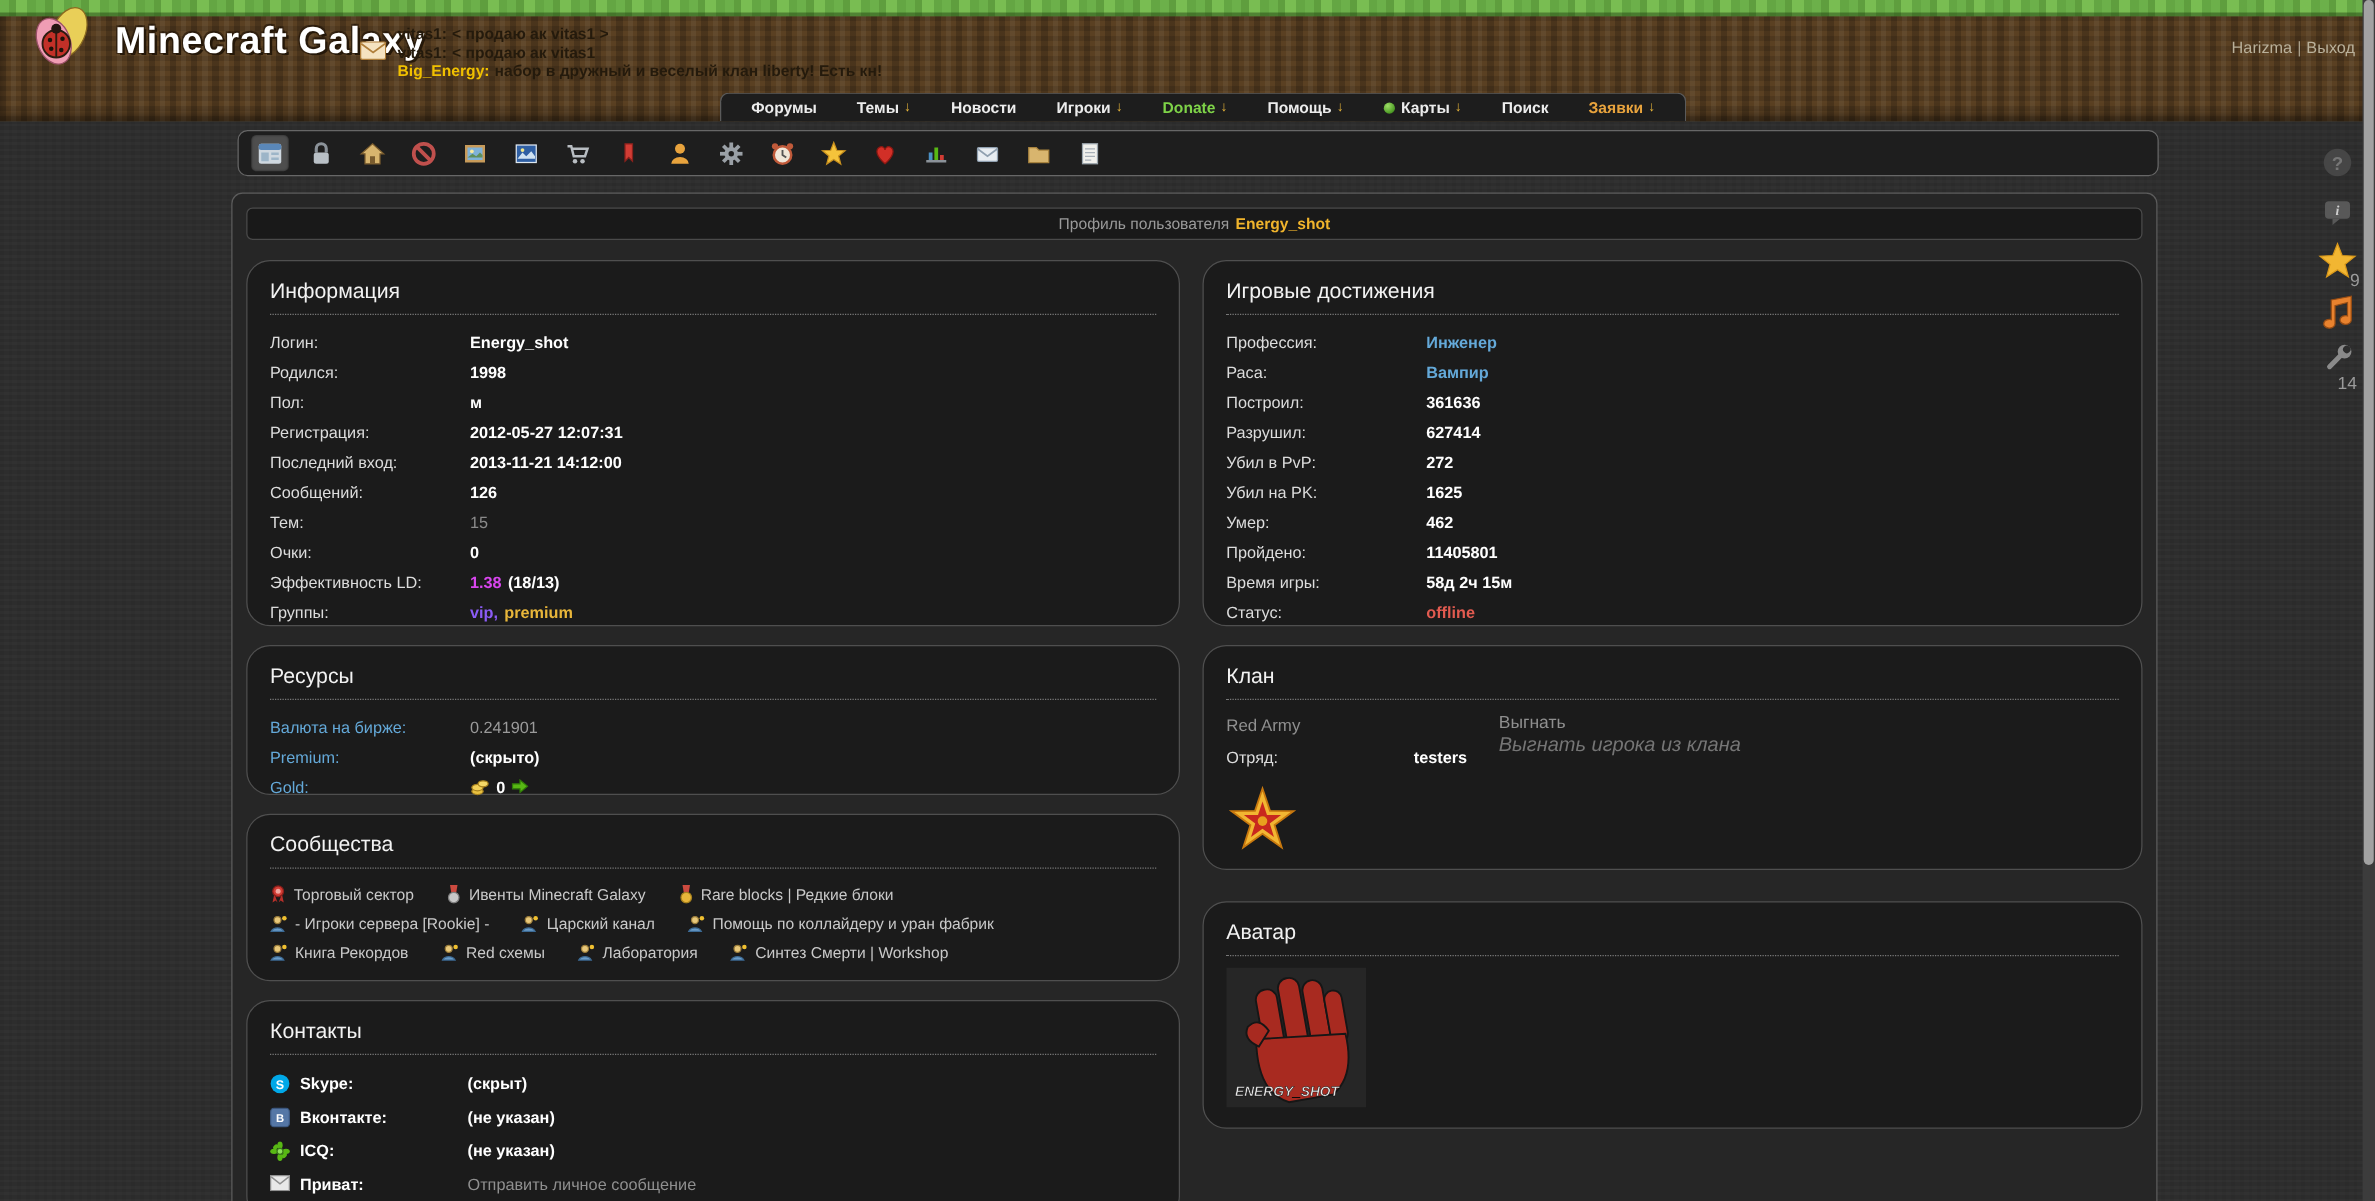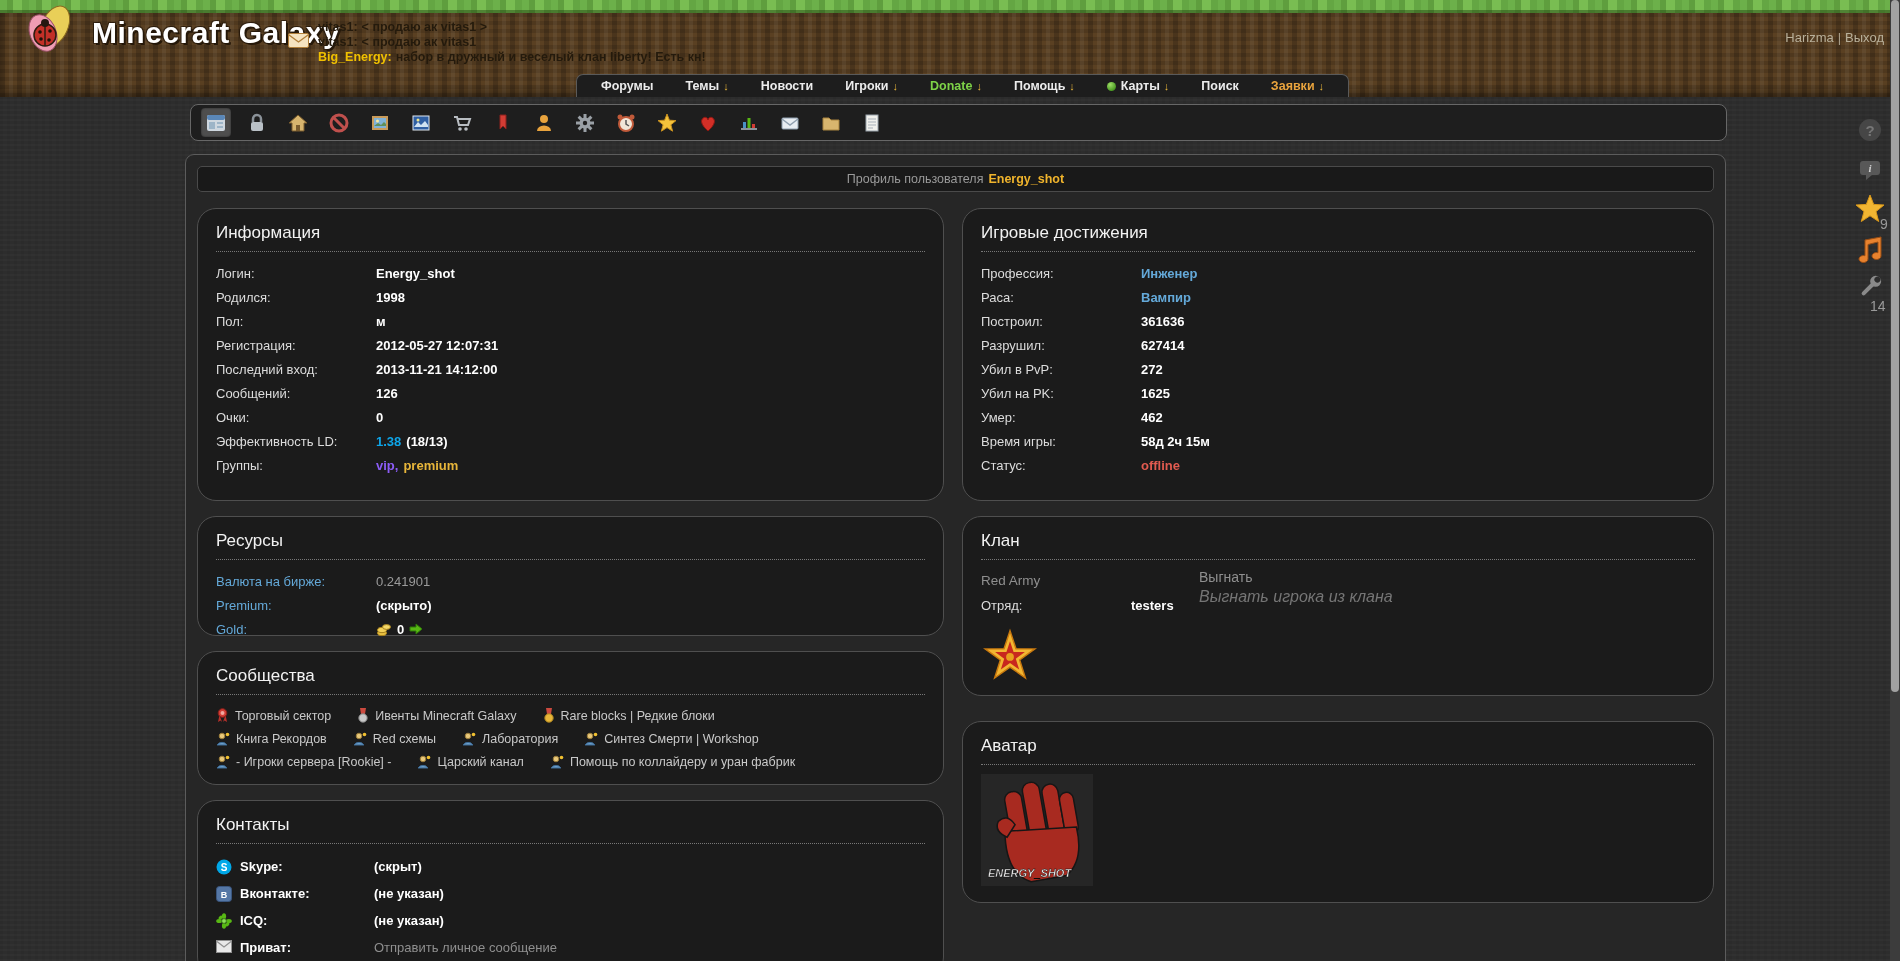--- a/index.html
+++ b/index.html
@@ -374,26 +374,30 @@
           </div>
         <div class="row">
             <span class="label">Последний вход:</span>
             <span class="value">2013-11-21 14:12:00</span>
           </div>
         <div class="row">
             <span class="label">Сообщений:</span>
             <span class="value">126</span>
           </div>
         <div class="row">
+            <span class="label">Тем:</span>
+            <span class="value plain" style="color: rgb(138, 138, 138);">15</span>
+          </div>
+        <div class="row">
             <span class="label">Очки:</span>
             <span class="value">0</span>
           </div>
         <div class="row">
             <span class="label">Эффективность LD:</span>
-            <span class="value" style="color: #0ea5e9;">1.38</span>
+            <span class="value" style="color: #d946ef;">1.38</span>
             <span class="value2">(18/13)</span>
           </div>
         <div class="row">
             <span class="label">Группы:</span>
             <span class="value" style="color: #8b5cf6;">vip,</span>
             <span class="value2" style="color: rgb(232, 182, 58);">premium</span>
           </div>
       </div>
 
       <div class="box h-res">
@@ -449,71 +453,71 @@
               <span>Rare blocks | Редкие блоки</span>
             </div>
         </div>
         <div class="comm-row">
           <div class="comm-item">
               <svg width="14" height="14" viewBox="0 0 14 14">
                 <circle cx="6" cy="4" r="2.8" fill="#e8c87a" stroke="#9a7c3a"></circle>
                 <path d="M1 13 a5.5 4.5 0 0 1 10 0 z" fill="#6a9cc8" stroke="#3c6a94"></path>
                 <circle cx="11.5" cy="2.5" r="1.8" fill="#f0c030"></circle>
               </svg>
-              <span>Книга Рекордов</span>
+              <span>- Игроки сервера [Rookie] -</span>
             </div>
           <div class="comm-item">
               <svg width="14" height="14" viewBox="0 0 14 14">
                 <circle cx="6" cy="4" r="2.8" fill="#e8c87a" stroke="#9a7c3a"></circle>
                 <path d="M1 13 a5.5 4.5 0 0 1 10 0 z" fill="#6a9cc8" stroke="#3c6a94"></path>
                 <circle cx="11.5" cy="2.5" r="1.8" fill="#f0c030"></circle>
               </svg>
-              <span>Red схемы</span>
+              <span>Царский канал</span>
             </div>
           <div class="comm-item">
               <svg width="14" height="14" viewBox="0 0 14 14">
                 <circle cx="6" cy="4" r="2.8" fill="#e8c87a" stroke="#9a7c3a"></circle>
                 <path d="M1 13 a5.5 4.5 0 0 1 10 0 z" fill="#6a9cc8" stroke="#3c6a94"></path>
                 <circle cx="11.5" cy="2.5" r="1.8" fill="#f0c030"></circle>
               </svg>
-              <span>Лаборатория</span>
-            </div>
+              <span>Помощь по коллайдеру и уран фабрик</span>
+            </div>
+        </div>
+        <div class="comm-row">
           <div class="comm-item">
               <svg width="14" height="14" viewBox="0 0 14 14">
                 <circle cx="6" cy="4" r="2.8" fill="#e8c87a" stroke="#9a7c3a"></circle>
                 <path d="M1 13 a5.5 4.5 0 0 1 10 0 z" fill="#6a9cc8" stroke="#3c6a94"></path>
                 <circle cx="11.5" cy="2.5" r="1.8" fill="#f0c030"></circle>
               </svg>
-              <span>Синтез Смерти | Workshop</span>
-            </div>
-        </div>
-        <div class="comm-row">
+              <span>Книга Рекордов</span>
+            </div>
           <div class="comm-item">
               <svg width="14" height="14" viewBox="0 0 14 14">
                 <circle cx="6" cy="4" r="2.8" fill="#e8c87a" stroke="#9a7c3a"></circle>
                 <path d="M1 13 a5.5 4.5 0 0 1 10 0 z" fill="#6a9cc8" stroke="#3c6a94"></path>
                 <circle cx="11.5" cy="2.5" r="1.8" fill="#f0c030"></circle>
               </svg>
-              <span>- Игроки сервера [Rookie] -</span>
+              <span>Red схемы</span>
             </div>
           <div class="comm-item">
               <svg width="14" height="14" viewBox="0 0 14 14">
                 <circle cx="6" cy="4" r="2.8" fill="#e8c87a" stroke="#9a7c3a"></circle>
                 <path d="M1 13 a5.5 4.5 0 0 1 10 0 z" fill="#6a9cc8" stroke="#3c6a94"></path>
                 <circle cx="11.5" cy="2.5" r="1.8" fill="#f0c030"></circle>
               </svg>
-              <span>Царский канал</span>
+              <span>Лаборатория</span>
             </div>
           <div class="comm-item">
               <svg width="14" height="14" viewBox="0 0 14 14">
                 <circle cx="6" cy="4" r="2.8" fill="#e8c87a" stroke="#9a7c3a"></circle>
                 <path d="M1 13 a5.5 4.5 0 0 1 10 0 z" fill="#6a9cc8" stroke="#3c6a94"></path>
                 <circle cx="11.5" cy="2.5" r="1.8" fill="#f0c030"></circle>
               </svg>
-              <span>Помощь по коллайдеру и уран фабрик</span>
+              <span>Синтез Смерти | Workshop</span>
             </div>
         </div>
       </div>
 
       <div class="box h-contacts">
         <div class="box-title">Контакты</div>
         <div class="row crow">
           <span class="cicon">
               <svg width="16" height="16" viewBox="0 0 16 16">
                 <circle cx="8" cy="8" r="7.5" fill="#00a8e8"></circle>
@@ -588,20 +592,24 @@
             <span class="label">Убил в PvP:</span>
             <span class="value">272</span>
           </div>
         <div class="row">
             <span class="label">Убил на PK:</span>
             <span class="value">1625</span>
           </div>
         <div class="row">
             <span class="label">Умер:</span>
             <span class="value">462</span>
+          </div>
+        <div class="row">
+            <span class="label">Пройдено:</span>
+            <span class="value">11405801</span>
           </div>
         <div class="row">
             <span class="label">Время игры:</span>
             <span class="value">58д 2ч 15м</span>
           </div>
         <div class="row">
             <span class="label">Статус:</span>
             <span class="value" style="color: rgb(226, 91, 80);">offline</span>
           </div>
       </div>

